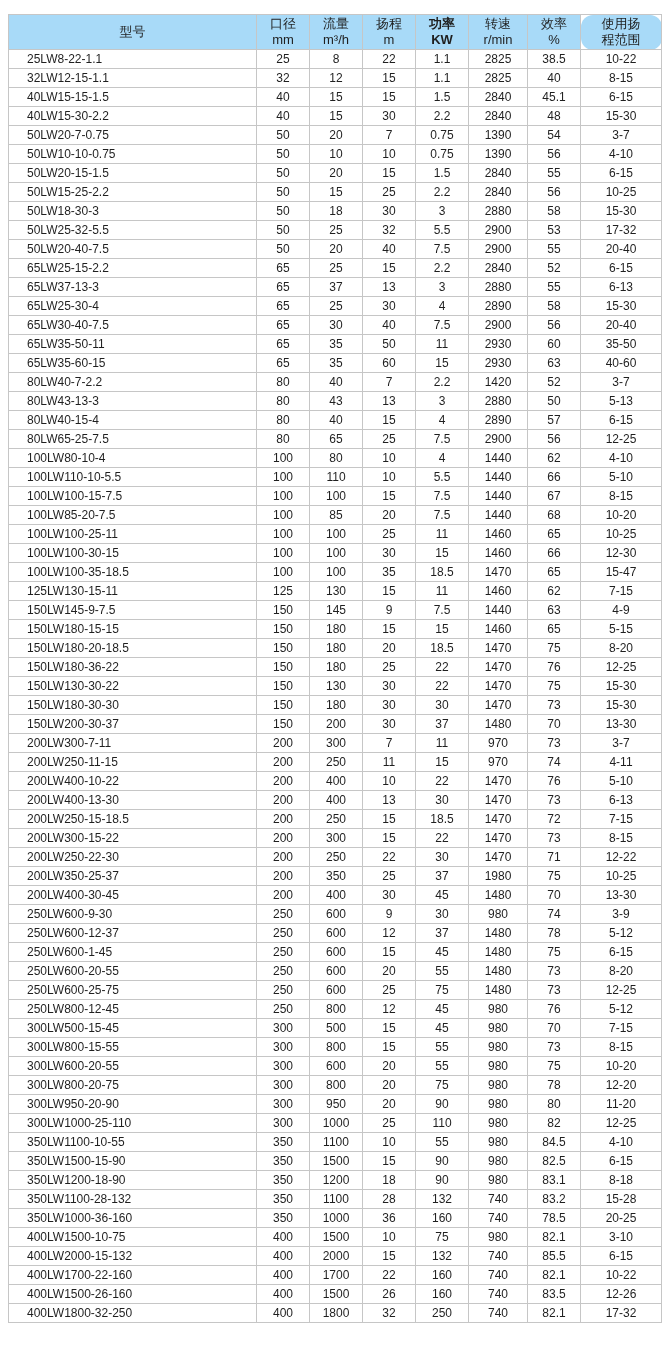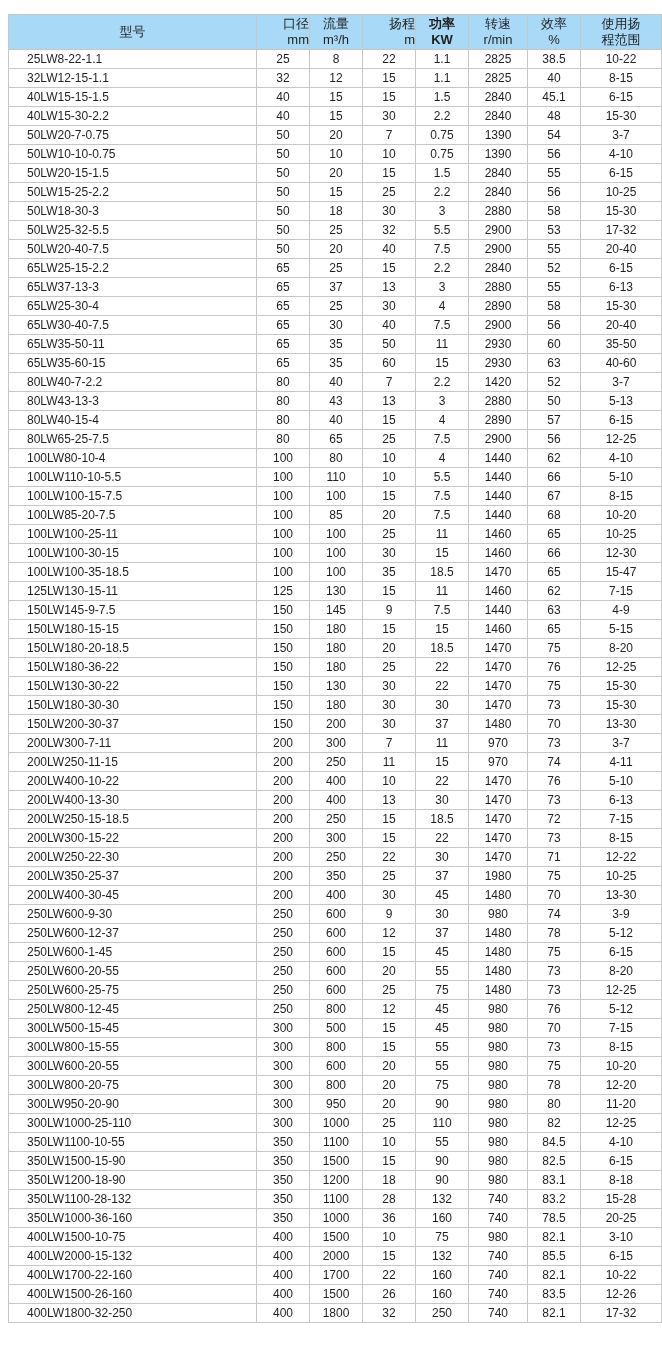--- a/index.html
+++ b/index.html
@@ -41,27 +41,27 @@
     padding:1px 0;
     vertical-align:middle;
   }
   .spec-table thead th div{line-height:16px;}
   .spec-table td:first-child{
     text-align:left;
     padding-left:18px;
   }
   
   .spec-table th:nth-child(1){width:247px;}
-  .spec-table th:nth-child(2){width:52px;text-align:right;}
+  .spec-table th:nth-child(2){width:52px;}
   .spec-table th:nth-child(3){width:52px;}
-  .spec-table th:nth-child(4){width:52px;text-align:right;}
+  .spec-table th:nth-child(4){width:52px;}
   .spec-table th:nth-child(5){width:52px;font-weight:bold;}
   .spec-table th:nth-child(6){width:58px;}
   .spec-table th:nth-child(7){width:52px;}
-  .spec-table th:nth-child(8){width:80px;}
+  .spec-table th:nth-child(8){width:80px;border-radius:12px;}
 </style>
 </head>
 <body>
 
 <div class="page">
   <table class="spec-table">
     <thead>
         <tr>
           <th>
             <div>型号</div>

